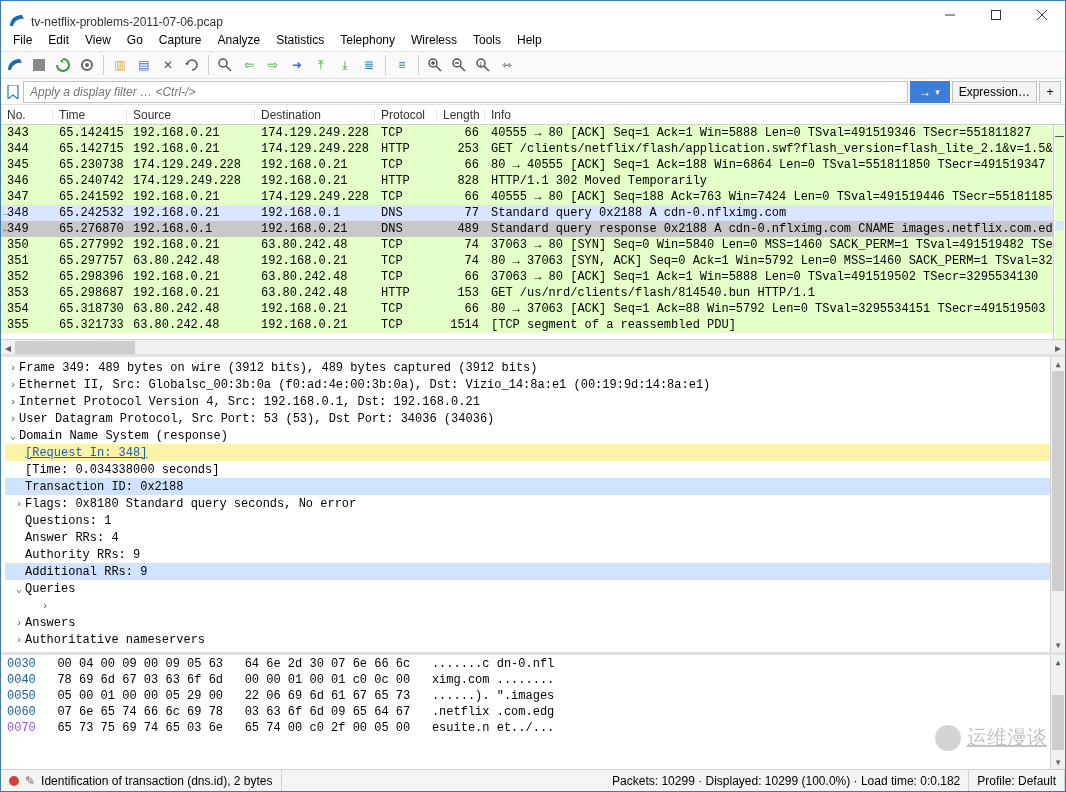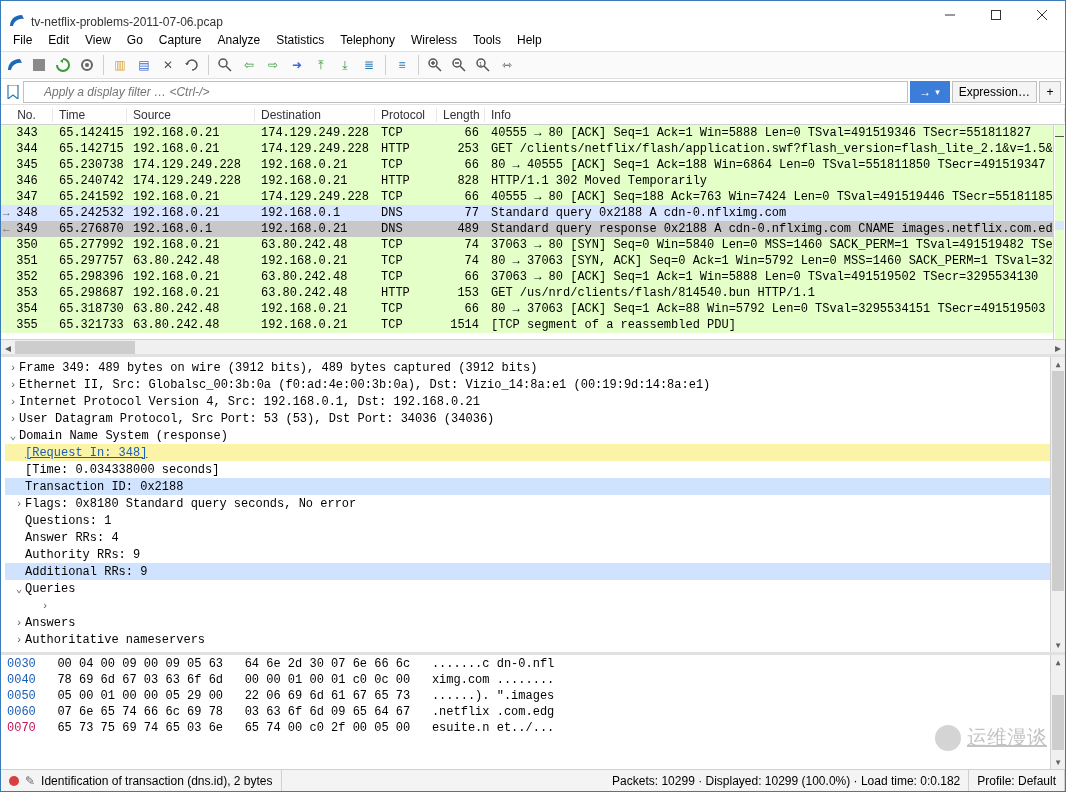--- a/index.html
+++ b/index.html
@@ -9,21 +9,21 @@
   .titlebar .title { flex:1; color:#333; font-size:12px;}
   .winbtns { display:flex; }
   .winbtn { width:46px; height:28px; display:flex; align-items:center; justify-content:center; color:#333;}
   .menubar { height:22px; display:flex; align-items:center; padding:0 4px; background:#fff;}
   .menuitem { padding:2px 8px; cursor:default;}
   .toolbar { height:28px; border-top:1px solid #e1e1e1; border-bottom:1px solid #e1e1e1; display:flex; align-items:center; padding:0 2px; background:#fafafa;}
   .tbtn { width:22px; height:22px; margin:0 1px; display:flex; align-items:center; justify-content:center; border:1px solid transparent; color:#555;}
   .tsep { width:1px; height:20px; background:#d0d0d0; margin:0 4px;}
   .filterbar { height:26px; display:flex; align-items:center; padding:2px 4px; gap:2px; border-bottom:1px solid #e1e1e1;}
   .bookmark { width:16px; height:22px; display:flex;align-items:center;justify-content:center;color:#2a7ab0;}
-  .filterinput { flex:1; height:22px; border:1px solid #c0c0c0; padding:0 20px; font-size:12px; background:#fff; color:#888; font-style:italic;}
+  .filterinput { flex:1; height:22px; border:1px solid #c0c0c0; padding:0 6px; font-size:12px; background:#fff; color:#888; font-style:italic;}
   .flatbtn { height:22px; padding:0 6px; border:1px solid #c0c0c0; background:#f4f4f4; font-size:12px; display:flex; align-items:center; gap:4px;}
   .arrowbtn { width:40px; justify-content:center;}
   .sqbtn { width:22px; justify-content:center;}
   
   .panes { display:flex; flex-direction:column; height:calc(792px - 28px - 22px - 28px - 26px - 22px - 2px);}
   .pane-list { height:252px; overflow:hidden; position:relative; border-bottom:3px solid #e1e1e1;}
   .list-hdr { display:flex; background:#fff; border-bottom:1px solid #d0d0d0; height:20px; align-items:center; font-size:12px; color:#333;}
   .list-hdr .hcell { padding:0 6px; border-right:1px solid #e8e8e8; overflow:hidden; white-space:nowrap;}
   .rows { font-family:Consolas,"Courier New",monospace; font-size:12px; height:calc(100% - 20px - 15px); overflow:hidden; position:relative;}
   .row { display:flex; height:16px; align-items:center; white-space:nowrap;}
@@ -58,21 +58,21 @@
   .pane-bytes .vscroll .vthumb{ position:absolute; left:1px; right:1px; top:40px; height:55px; background:#cdcdcd;}
   .pane-bytes .varr{position:absolute; left:0; right:0; height:14px; display:flex;align-items:center;justify-content:center;color:#606060;}
   .pane-bytes .varr.t{top:0;} .pane-bytes .varr.b{bottom:0;}
   
   .statusbar{ position:absolute; left:0; right:0; bottom:0; height:22px; border-top:1px solid #d0d0d0; display:flex; align-items:center; font-size:12px; background:#f4f4f4;}
   .statusbar .sseg{ padding:0 8px; border-right:1px solid #d0d0d0; height:100%; display:flex; align-items:center;}
   .statusbar .sseg.first{ gap:6px;}
   .statusbar .dot{ width:10px;height:10px;border-radius:50%; background:#d84040; display:inline-block;}
   .statusbar .flex{ flex:1;}
   
-  .c-no{width:52px; text-align:center;}
+  .c-no{width:52px; text-align:left;}
   .c-time{width:74px;}
   .c-src{width:128px;}
   .c-dst{width:120px;}
   .c-proto{width:62px;}
   .c-len{width:48px; text-align:right;}
   .c-info{flex:1;}
   .marker{ position:absolute; left:2px; font-size:11px; color:#6a6a6a;}
   
   .watermark{ position:absolute; right:18px; bottom:40px; display:flex; align-items:center; gap:6px; opacity:.5; color:#888; font-family:"Microsoft YaHei",sans-serif; font-size:20px;text-decoration:underline;}
   .watermark .circ{ width:26px;height:26px;border-radius:50%;background:#aaa;}
@@ -422,21 +422,21 @@
       <div class="vthumb"></div>
       <div class="varr b">▾</div>
     </div>
   </div>
 
   <div class="pane-bytes" id="hexpane">
       <div class="hexrow"><span style="color:#1a5fb4">0030</span>   00 04 00 09 00 09 05 63   64 6e 2d 30 07 6e 66 6c   .......c dn-0.nfl</div>
       <div class="hexrow"><span style="color:#1a5fb4">0040</span>   78 69 6d 67 03 63 6f 6d   00 00 01 00 01 c0 0c 00   ximg.com ........</div>
       <div class="hexrow"><span style="color:#1a5fb4">0050</span>   05 00 01 00 00 05 29 00   22 06 69 6d 61 67 65 73   ......). ".images</div>
       <div class="hexrow"><span style="color:#1a5fb4">0060</span>   07 6e 65 74 66 6c 69 78   03 63 6f 6d 09 65 64 67   .netflix .com.edg</div>
-      <div class="hexrow"><span style="color:#be185d">0070</span>   65 73 75 69 74 65 03 6e   65 74 00 c0 2f 00 05 00   esuite.n et../...</div>
+      <div class="hexrow"><span style="color:#8b5cf6">0070</span>   65 73 75 69 74 65 03 6e   65 74 00 c0 2f 00 05 00   esuite.n et../...</div>
   <div class="vscroll">
       <div class="varr t">▴</div>
       <div class="vthumb"></div>
       <div class="varr b">▾</div>
     </div>
     </div>
 </div>
 
 <div class="statusbar">
   <div class="sseg first">

